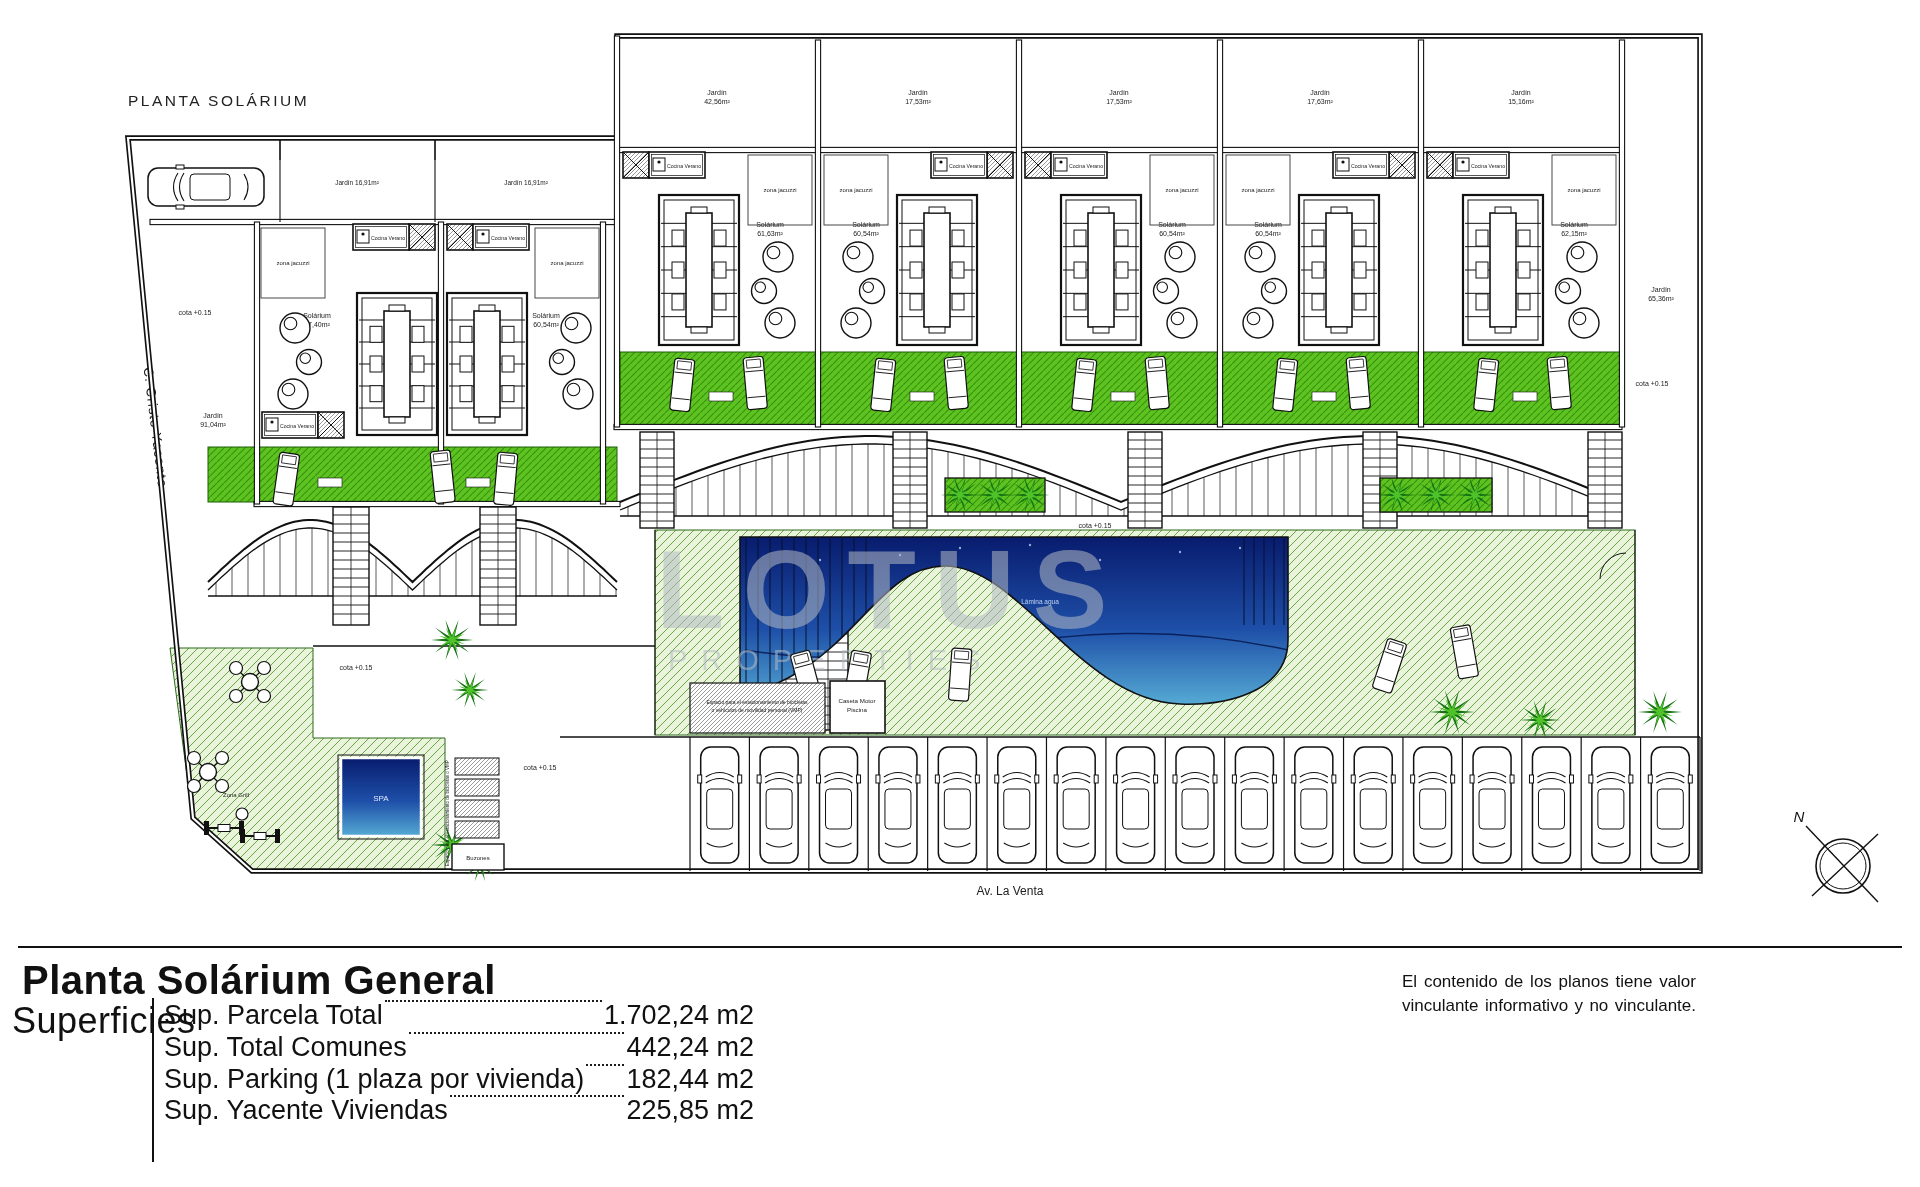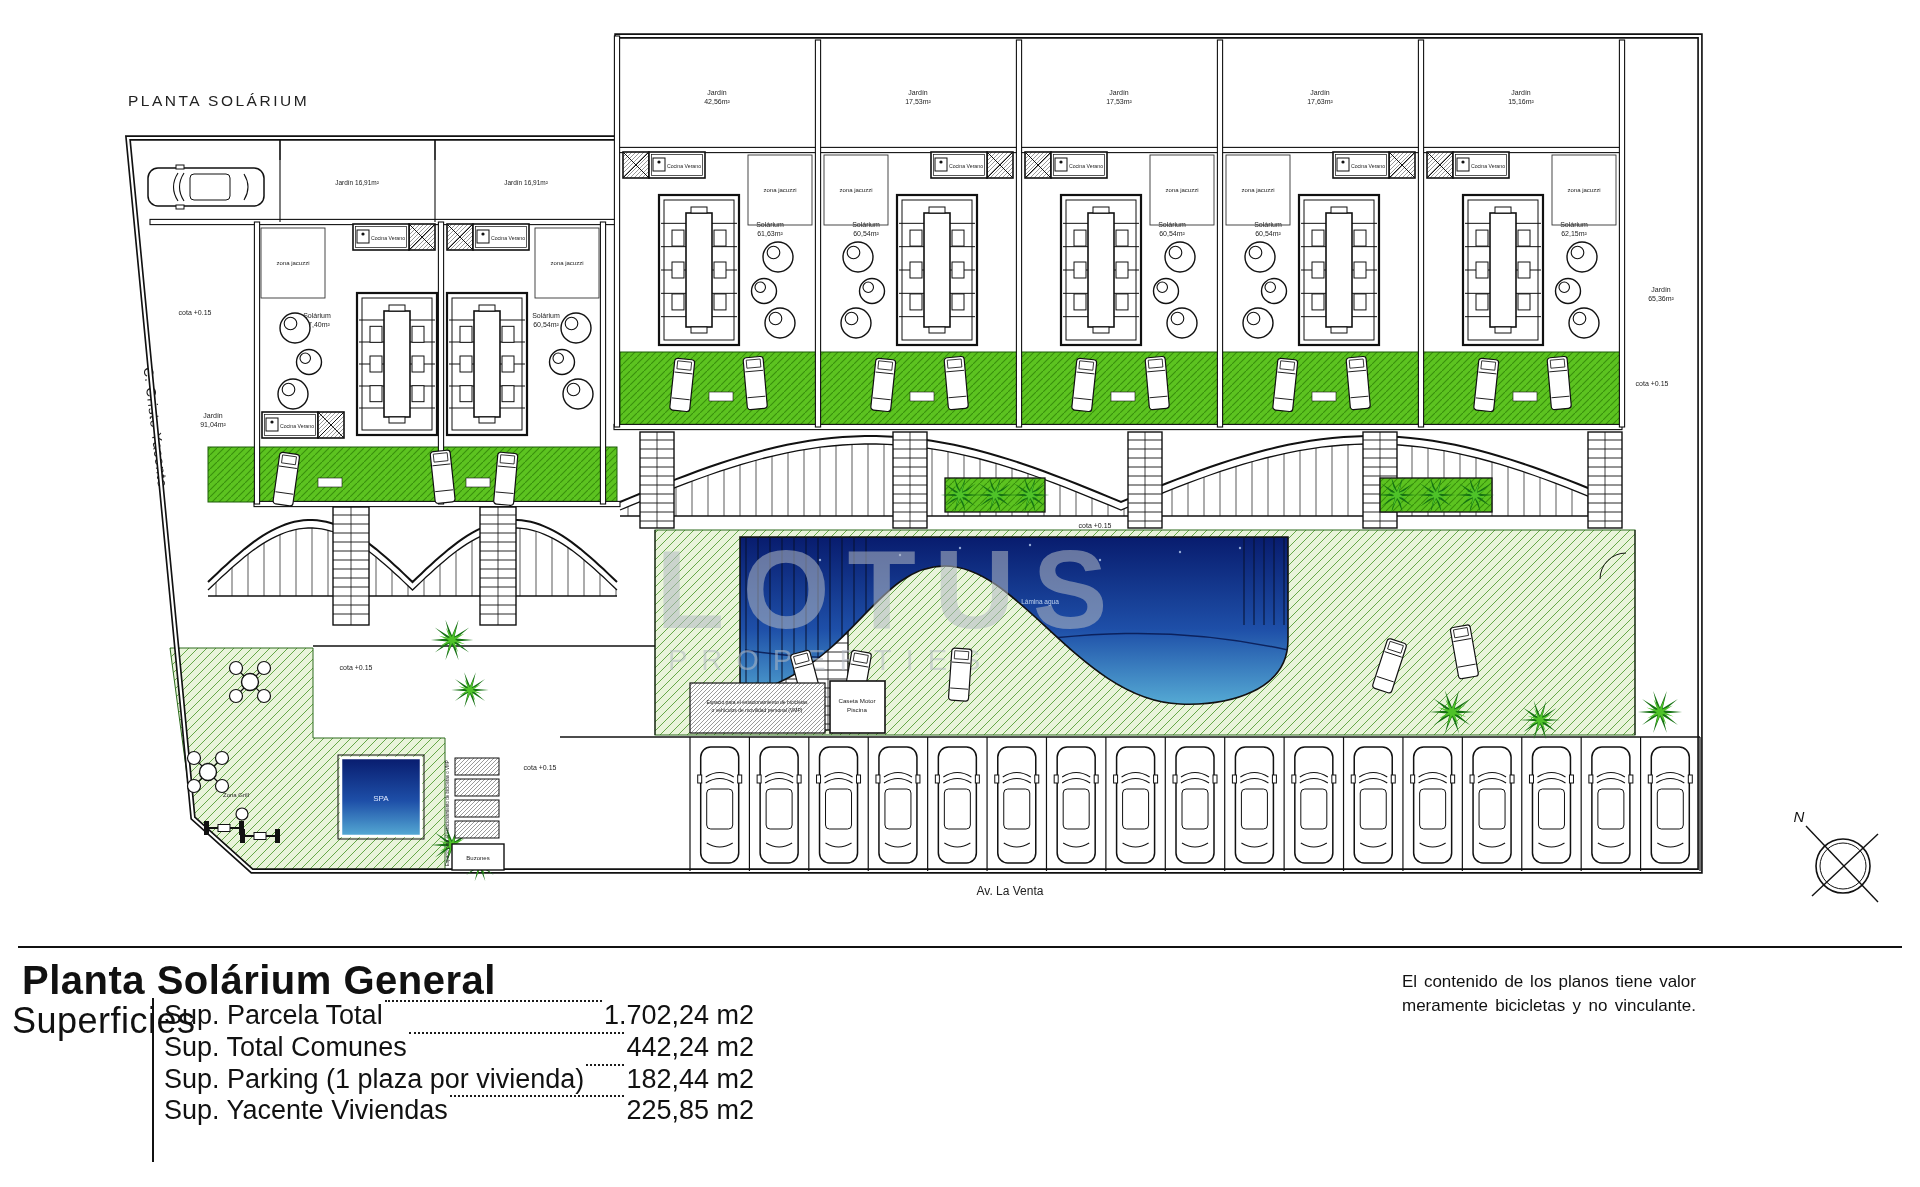--- a/index.html
+++ b/index.html
@@ -1188,14 +1188,14 @@
       <span>182,44 m2</span>
     </div>
     <div class="legend-row">
       <span>Sup. Yacente Viviendas</span>
       <span class="dots"></span>
       <span>225,85 m2</span>
     </div>
   </div>
 <div class="disclaimer">
   <div>El contenido de los planos tiene valor</div>
-  <div>meramente bicicletas y no vinculante.</div>
+  <div>vinculante informativo y no vinculante.</div>
 </div>
 
 </body></html>

